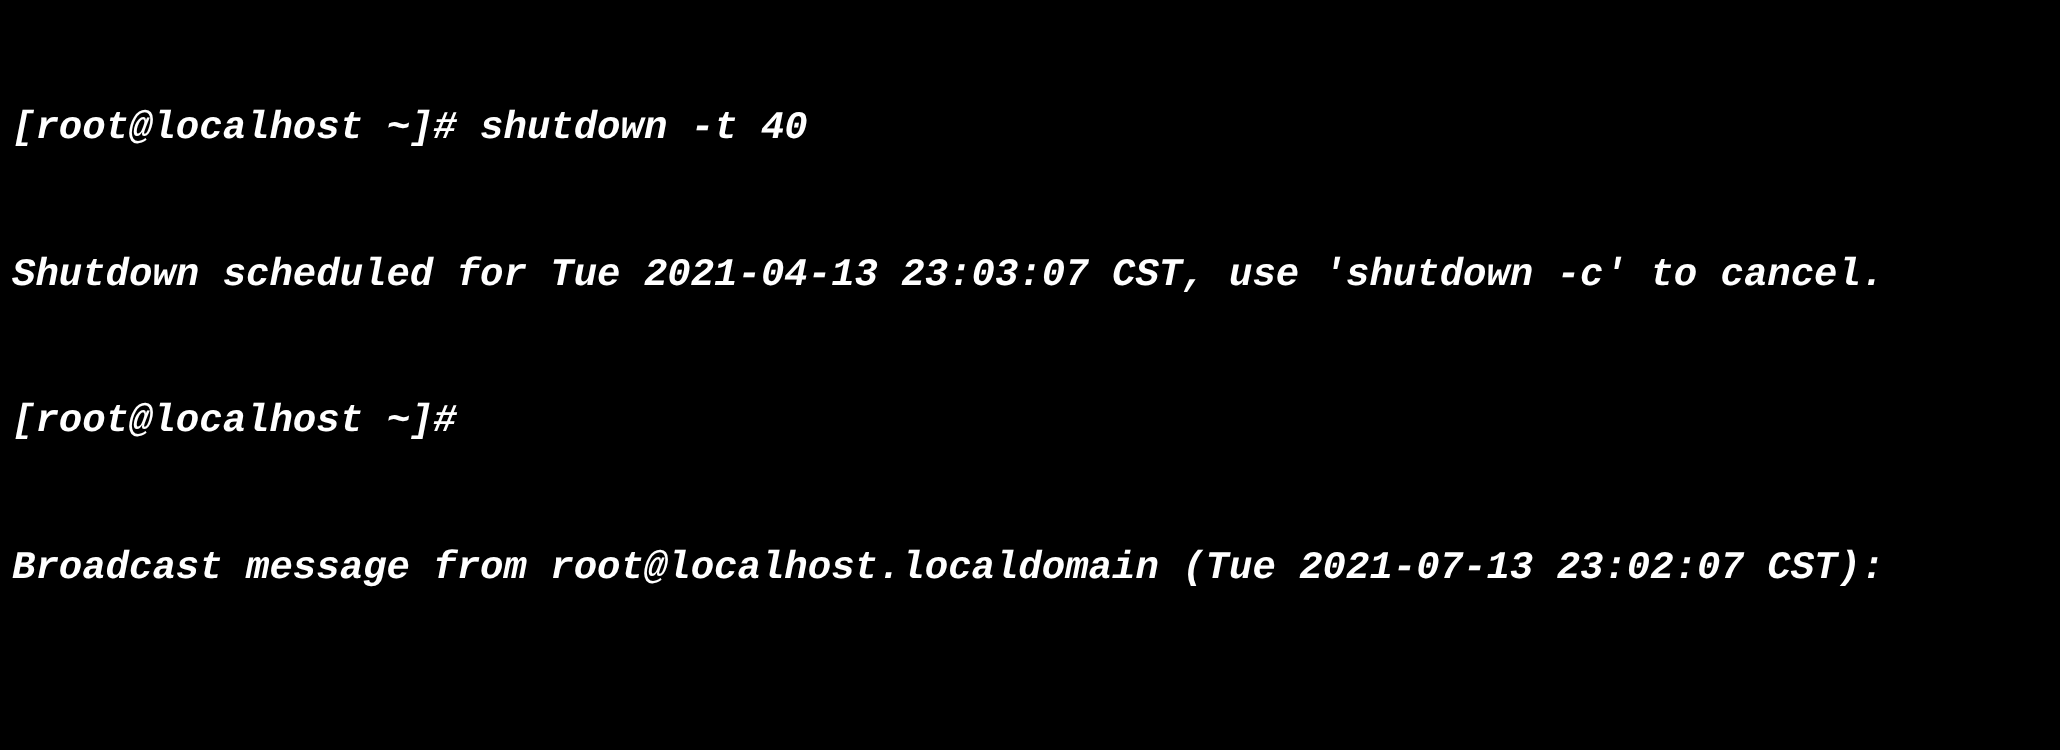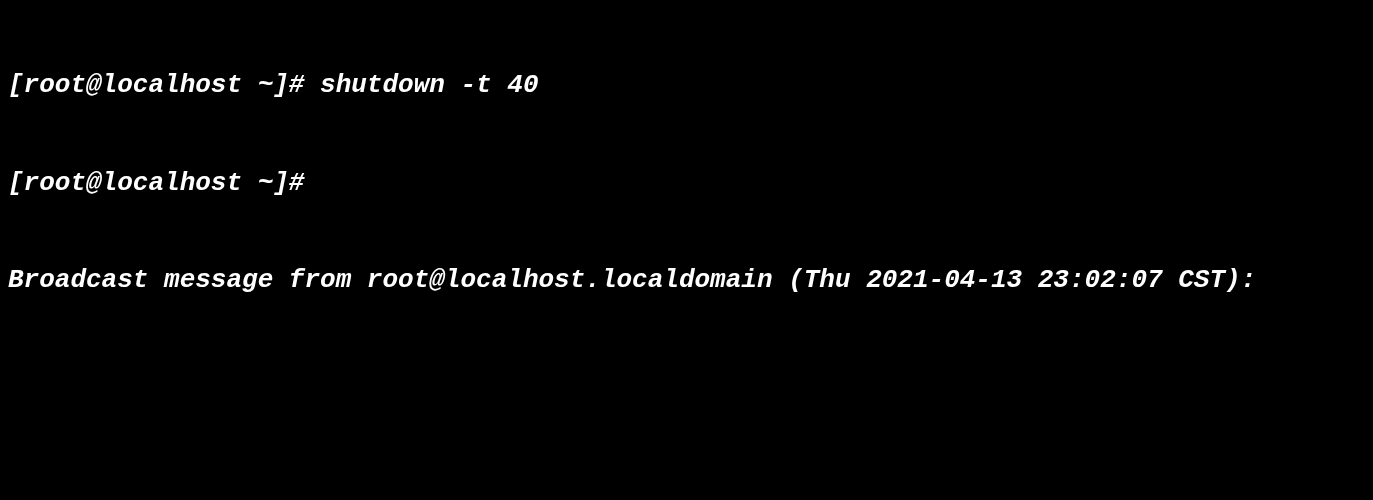--- a/index.html
+++ b/index.html
@@ -26,22 +26,23 @@
   }
   .spacer {
     height: 32px;
   }
 </style>
 </head>
 <body>
 
 <div class="terminal">
   <span class="line"><span>[root@localhost ~]#</span> <span>shutdown -t 40</span></span>
+  <span class="line"><span>Shutdown scheduled for Tue 2021-04-13 23:03:07 CST, use 'shutdown -c' to cancel.</span></span>
   <span class="line"><span>[root@localhost ~]#</span></span>
-  <span class="line"><span>Broadcast message from root@localhost.localdomain (Thu 2021-04-13 23:02:07 CST):</span></span>
+  <span class="line"><span>Broadcast message from root@localhost.localdomain (Tue 2021-07-13 23:02:07 CST):</span></span>
   <div class="spacer"></div>
   
   
 
   
 
   
   
   
   

